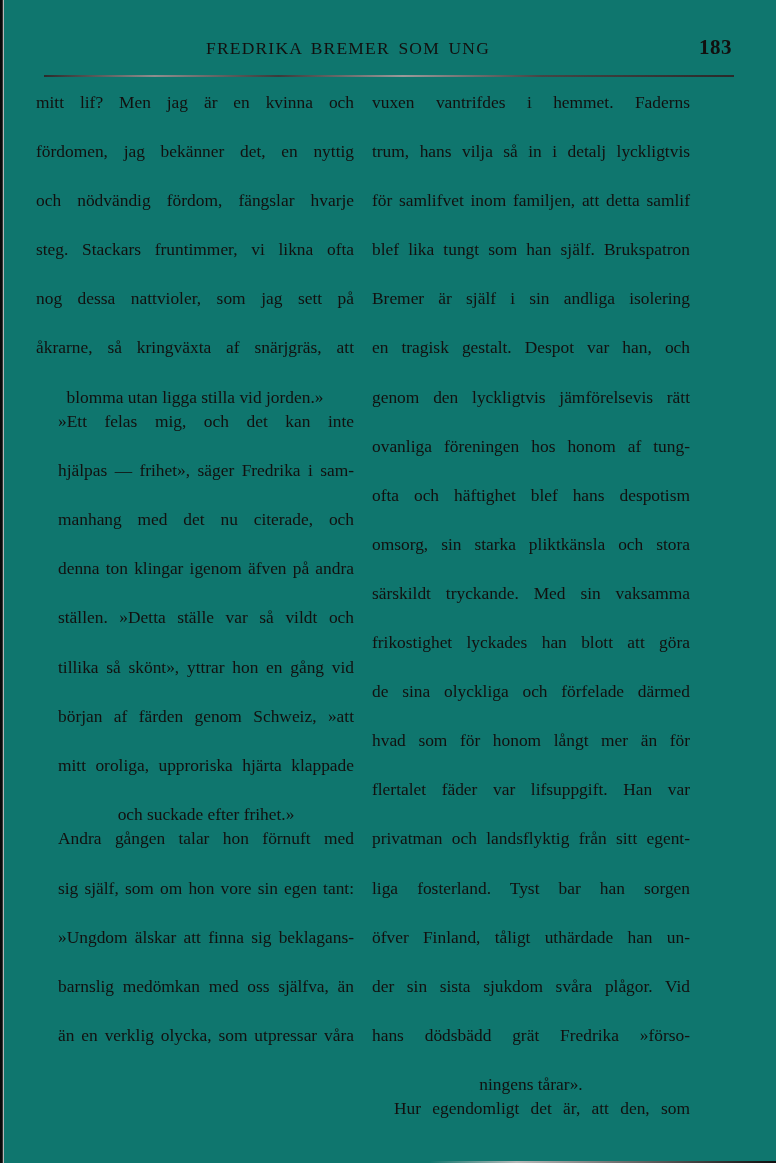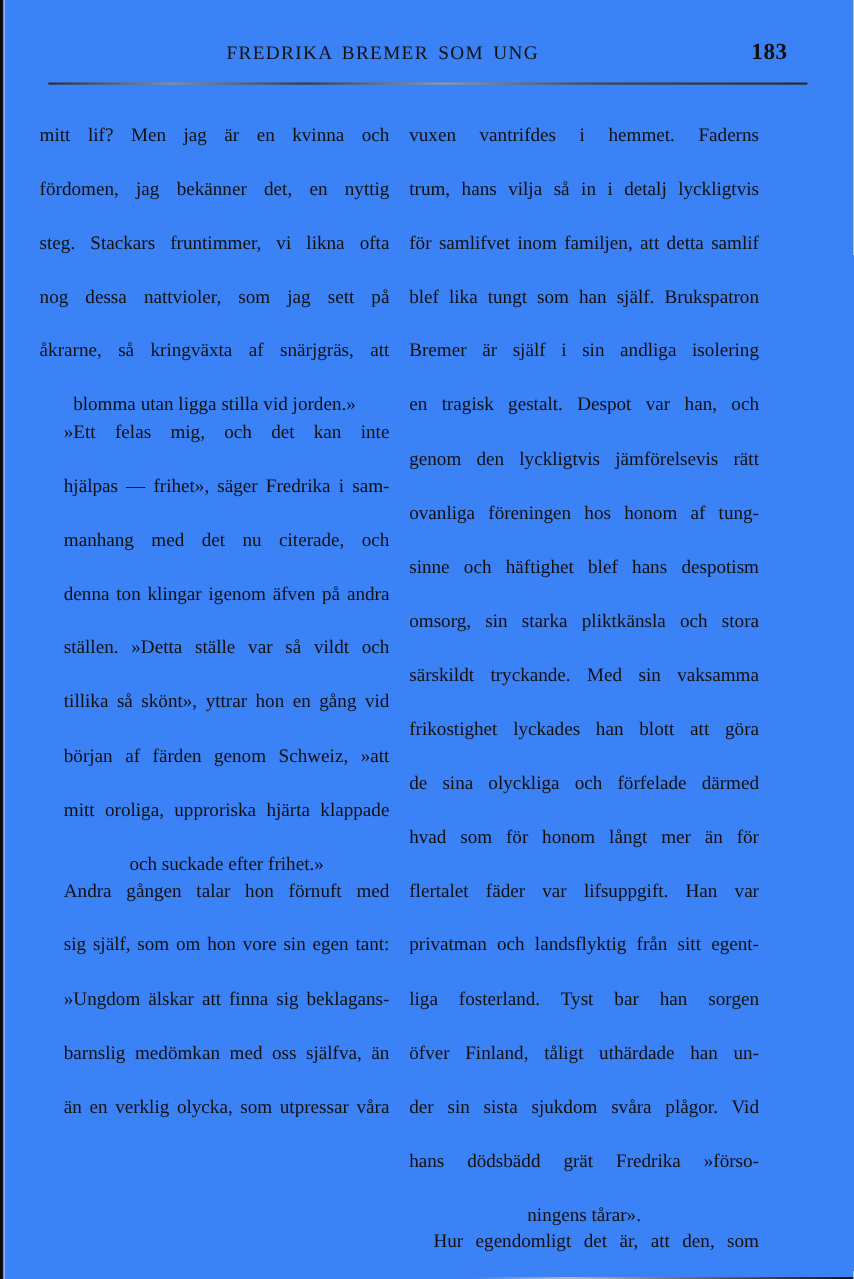--- a/index.html
+++ b/index.html
@@ -4,21 +4,21 @@
 <style>
   html, body {
     margin: 0;
     padding: 0;
     background: #ffffff;
   }
   #page {
     position: relative;
     width: 776px;
     height: 1163px;
-    background: #3b82f6;
+    background: #0f766e;
     overflow: hidden;
     font-family: "Liberation Serif", "DejaVu Serif", serif;
     color: #12100f;
   }
   
   #scan-edge-left {
     position: absolute;
     left: 0; top: 0;
     width: 4px; height: 1163px;
     background: linear-gradient(to right, #070707 0%, #0d0d0d 55%, #8a8a8a 80%, #ffffff 100%);
@@ -45,21 +45,21 @@
     width: 608px;
     text-align: center;
     font-size: 17.5px;
     letter-spacing: 1.2px;
     word-spacing: 3px;
     font-variant: small-caps;
     text-transform: uppercase;
   }
   #header-folio {
     position: absolute;
-    right: 16px;
+    right: 0;
     top: -3px;
     font-size: 21px;
     font-weight: 700;
     letter-spacing: 0.5px;
     font-feature-settings: "onum" 1;
     font-variant-numeric: oldstyle-nums;
   }
   #header-rule {
     position: absolute;
     left: 44px;
@@ -86,21 +86,21 @@
 
   .para {
     margin: 0;
     font-size: 17.4px;
     line-height: 24.55px;
     text-align: justify;
     text-justify: inter-word;
     text-indent: 22px;
     hyphens: none;
   }
-  .para.noindent { text-indent: 0; margin-top: 20px; }
+  .para.noindent { text-indent: 0; }
   
   .para .ln {
     display: block;
     text-align: justify;
     white-space: pre;
   }
   .para .ln.last {
     text-align: center;
     white-space: pre;
   }
@@ -130,20 +130,21 @@
     <div id="header-title">FREDRIKA BREMER SOM UNG</div>
     <div id="header-folio">183</div>
   </div>
   <div id="header-rule"></div>
 
   <div id="columns">
     <div class="col" id="col-left">
         <p class="para noindent">
           <span class="ln">mitt lif? Men jag är en kvinna och</span>
           <span class="ln">fördomen, jag bekänner det, en nyttig</span>
+          <span class="ln">och nödvändig fördom, fängslar hvarje</span>
           <span class="ln">steg. Stackars fruntimmer, vi likna ofta</span>
           <span class="ln">nog dessa nattvioler, som jag sett på</span>
           <span class="ln">åkrarne, så kringväxta af snärjgräs, att</span>
           <span class="ln last">blomma utan ligga stilla vid jorden.»</span>
         </p>
         <p class="para">
           <span class="ln ind">»Ett felas mig, och det kan inte</span>
           <span class="ln">hjälpas — frihet», säger Fredrika i sam-</span>
           <span class="ln">manhang med det nu citerade, och</span>
           <span class="ln">denna ton klingar igenom äfven på andra</span>
@@ -164,21 +165,21 @@
     <div class="col" id="col-right">
         <p class="para noindent">
           <span class="ln">vuxen vantrifdes i hemmet. Faderns</span>
           <span class="ln">trum, hans vilja så in i detalj lyckligtvis</span>
           <span class="ln">för samlifvet inom familjen, att detta samlif</span>
           <span class="ln">blef lika tungt som han själf. Brukspatron</span>
           <span class="ln">Bremer är själf i sin andliga isolering</span>
           <span class="ln">en tragisk gestalt. Despot var han, och</span>
           <span class="ln">genom den lyckligtvis jämförelsevis rätt</span>
           <span class="ln">ovanliga föreningen hos honom af tung-</span>
-          <span class="ln">sinne och häftighet blef hans despotism</span>
+          <span class="ln">ofta och häftighet blef hans despotism</span>
           <span class="ln">omsorg, sin starka pliktkänsla och stora</span>
           <span class="ln">särskildt tryckande. Med sin vaksamma</span>
           <span class="ln">frikostighet lyckades han blott att göra</span>
           <span class="ln">de sina olyckliga och förfelade därmed</span>
           <span class="ln">hvad som för honom långt mer än för</span>
           <span class="ln">flertalet fäder var lifsuppgift. Han var</span>
           <span class="ln">privatman och landsflyktig från sitt egent-</span>
           <span class="ln">liga fosterland. Tyst bar han sorgen</span>
           <span class="ln">öfver Finland, tåligt uthärdade han un-</span>
           <span class="ln">der sin sista sjukdom svåra plågor. Vid</span>

